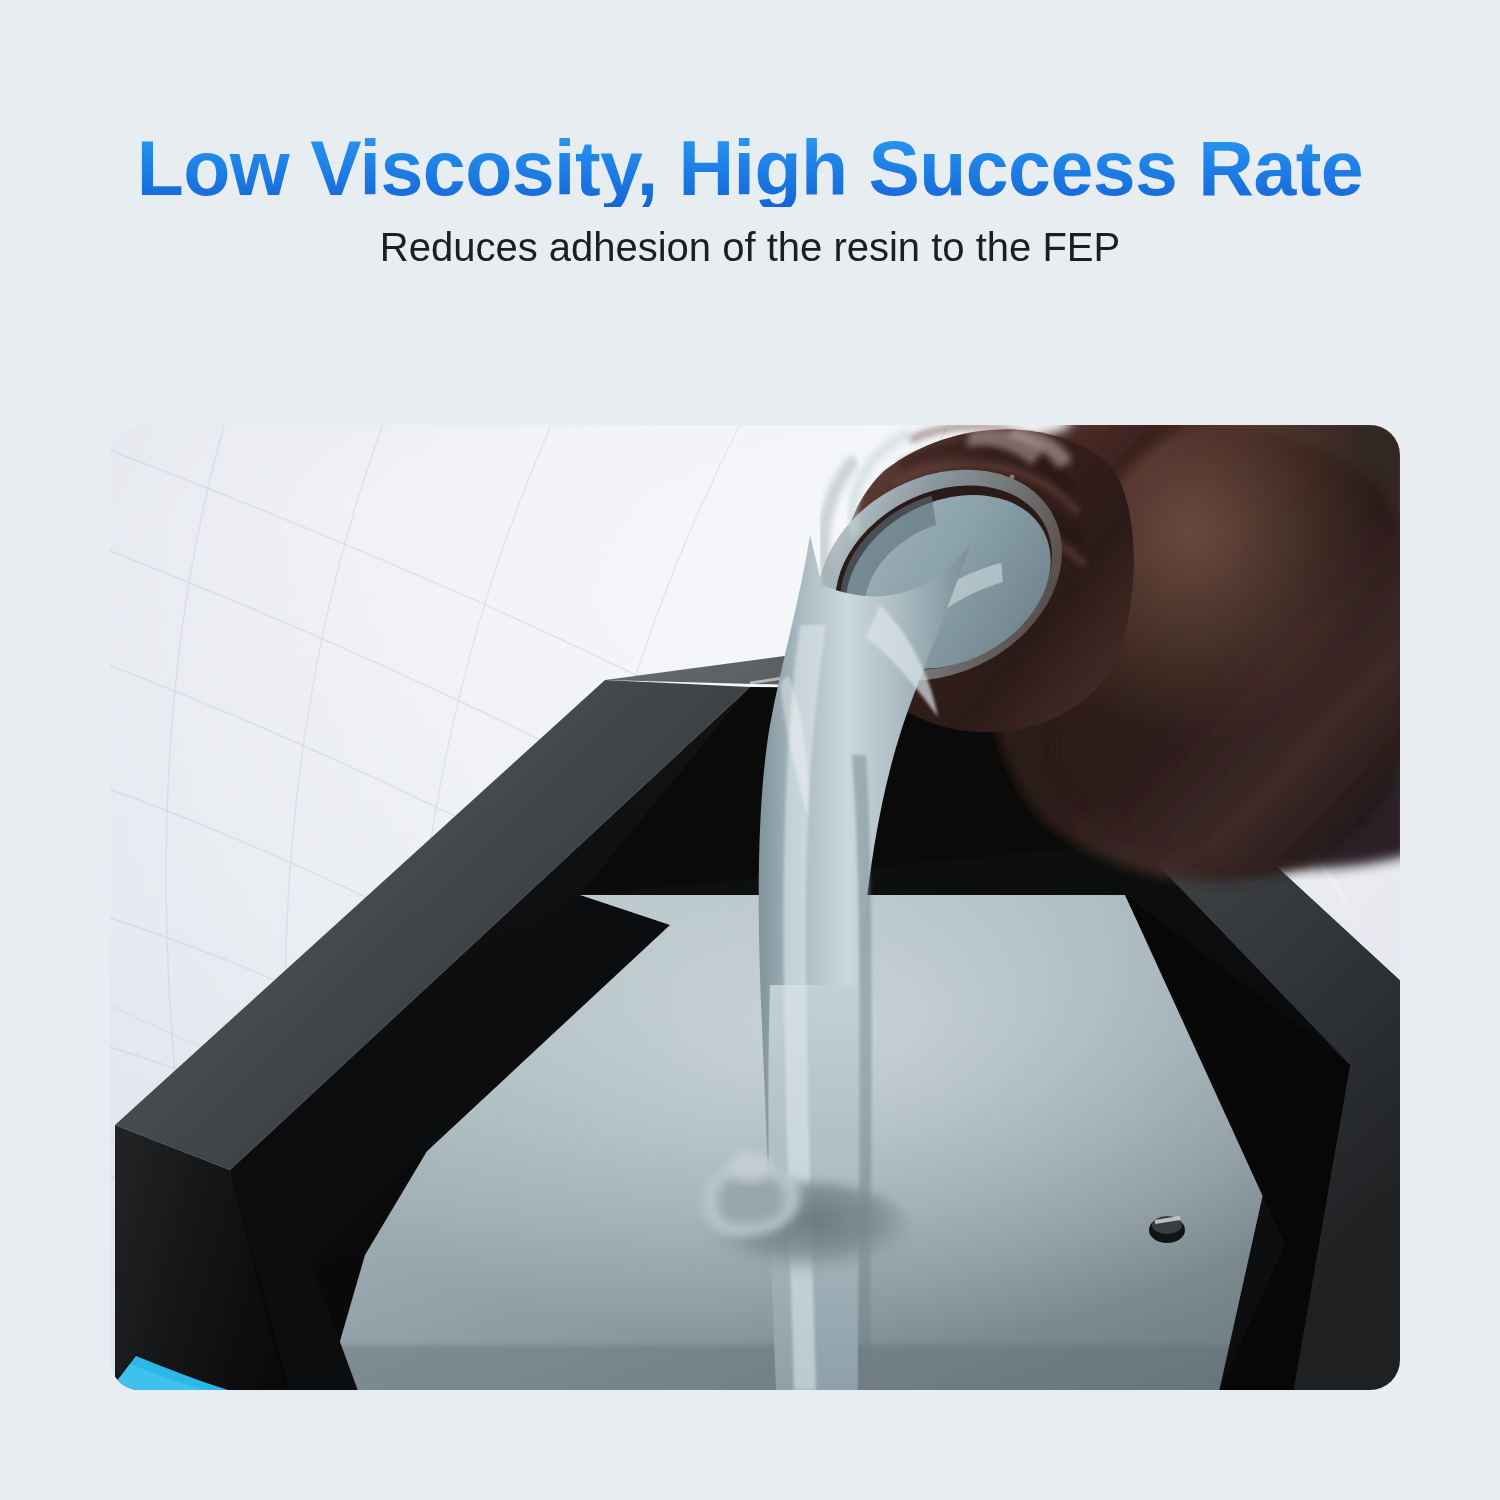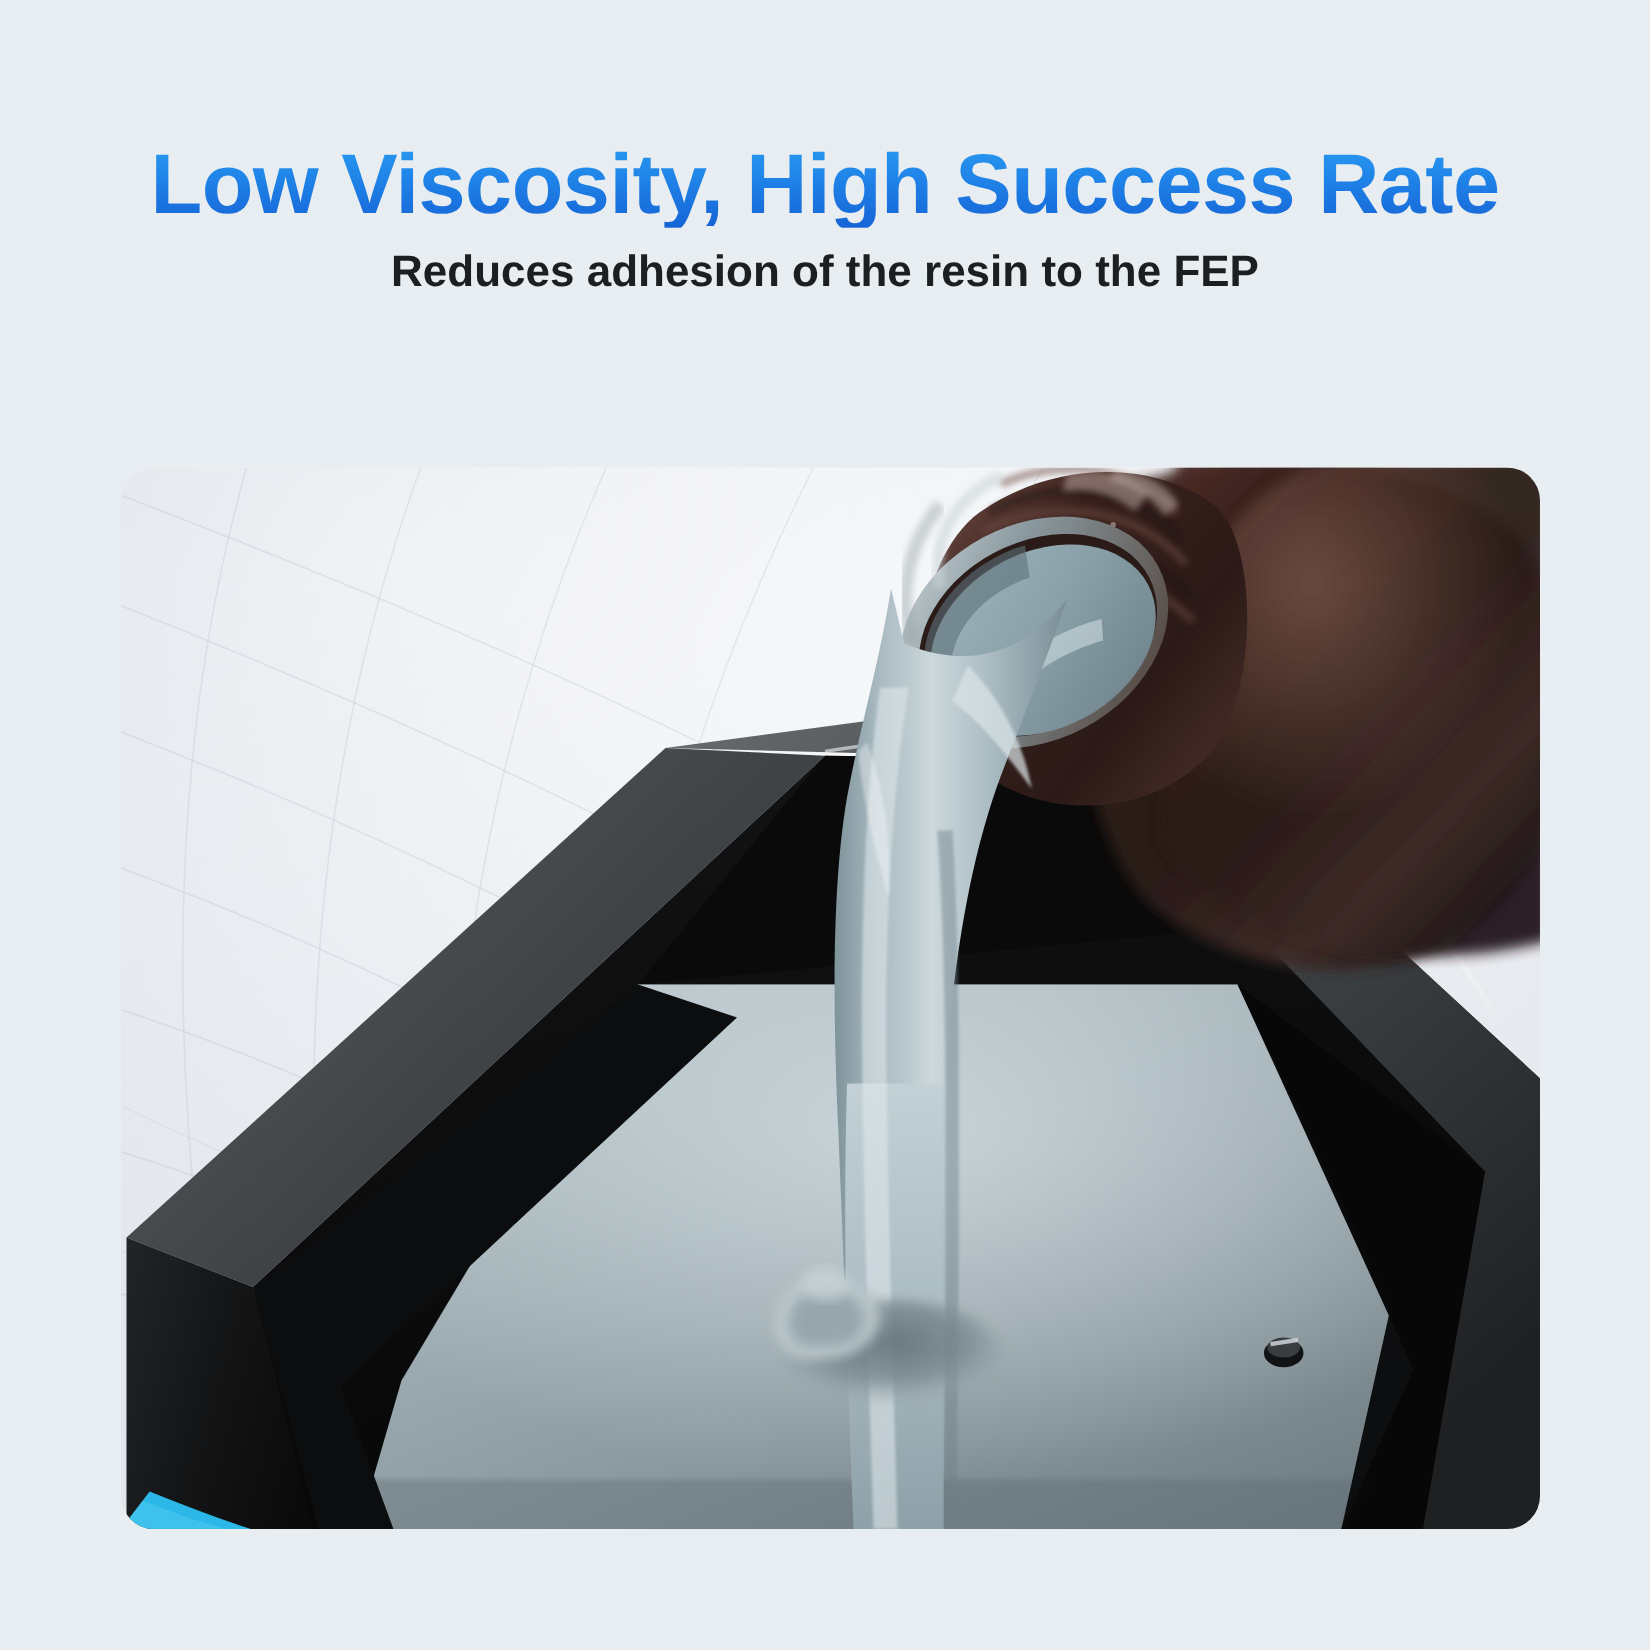--- a/index.html
+++ b/index.html
@@ -38,21 +38,21 @@
     color: transparent;
     -webkit-text-fill-color: transparent;
     white-space: nowrap;
   }
   .subhead {
     position: absolute;
     top: 222px;
     left: 250px;
     width: 1000px;
     font-size: 40px;
-    font-weight: bold;
+    font-weight: normal;
     line-height: 1.27;
     color: #1b1f22;
   }
   .subhead .l2 { display: block; }
 
   
   .photo {
     position: absolute;
     left: 110px;
     top: 425px;

